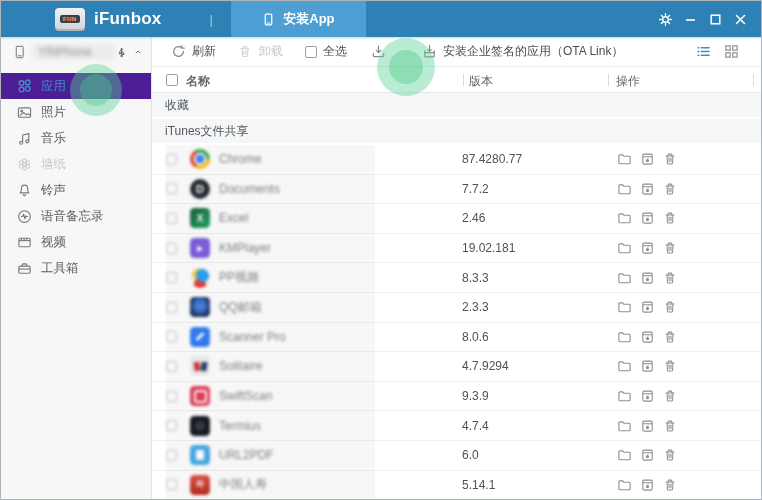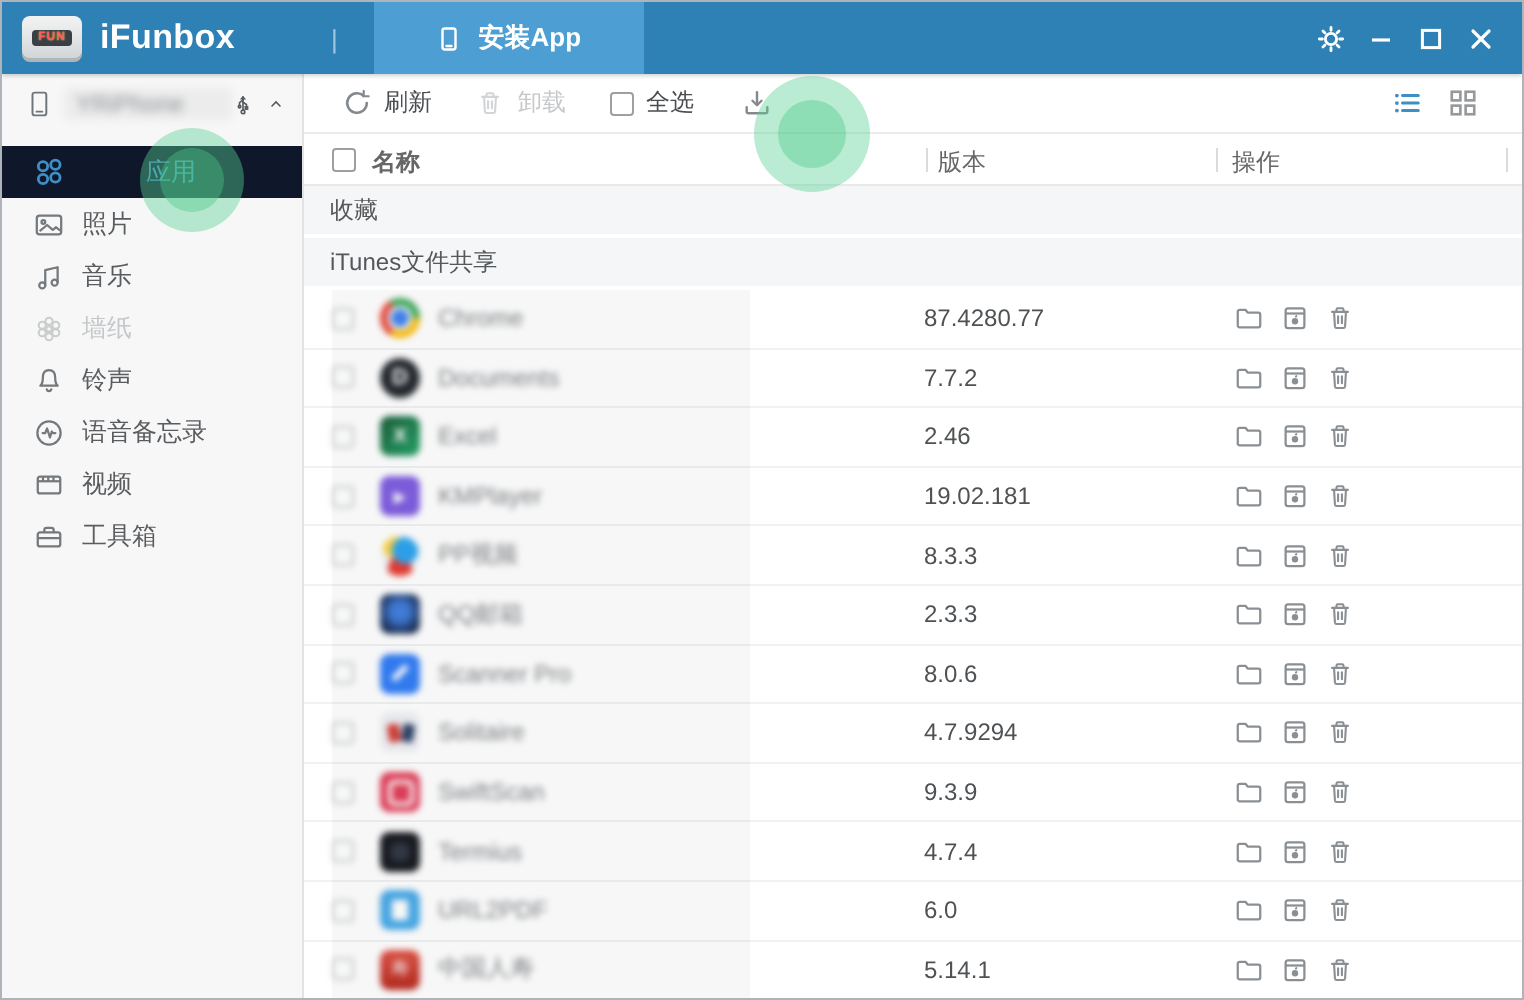--- a/index.html
+++ b/index.html
@@ -4,21 +4,21 @@
 <style>
   html,body{margin:0;padding:0;background:#d8d8d8;}
   *{box-sizing:border-box;}
   .window{
     position:relative;width:762px;height:500px;background:#fff;
     font-family:"Liberation Sans","DejaVu Sans",sans-serif;font-size:12px;color:#444;
     overflow:hidden;border:1px solid #aeb4b9;
   }
   
   .titlebar{position:absolute;left:0;top:0;right:0;height:36px;background:#2d81b5;
-    display:flex;align-items:center;z-index:5;box-shadow:0 1px 2px rgba(0,0,0,.18);}
+    display:flex;align-items:center;z-index:5;box-shadow:0 1px 2px rgba(0,0,0,.18);padding-left:44px;}
   .logo{width:30px;height:23px;margin-left:10px;background:linear-gradient(180deg,#f3f3f3,#cfd3d6);
     border-radius:4px;display:flex;align-items:center;justify-content:center;flex:none;
     box-shadow:inset 0 -2px 0 rgba(0,0,0,.15);}
   .logo-screen{background:#3a3f46;border-radius:2px;padding:1px 3px;font-size:6px;font-weight:bold;
     color:#ff5964;letter-spacing:.5px;text-shadow:0 0 1px #ffd23e;}
   .app-name{color:#fff;font-size:17px;font-weight:bold;margin-left:9px;letter-spacing:.2px;}
   .tb-divider{color:rgba(255,255,255,.55);margin-left:48px;font-size:13px;}
   .tab{height:36px;display:flex;align-items:center;justify-content:center;gap:8px;
     color:#fff;font-size:13px;font-weight:bold;cursor:default;}
   .tab.active{background:#4d9ed2;width:135px;margin-left:18px;}
@@ -31,21 +31,21 @@
   
   .sidebar{width:151px;flex:none;background:#f7f7f7;border-right:1px solid #e3e3e3;position:relative;}
   .device-header{height:30px;display:flex;align-items:center;padding:0 8px 0 12px;color:#6f7478;}
   .dev-name{filter:blur(2px);background:rgba(0,0,0,.045);color:#8a8f93;font-size:12px;
     padding:1px 6px;margin-left:6px;flex:1;white-space:nowrap;overflow:hidden;}
   .dev-icons{display:flex;align-items:center;gap:6px;color:#55595d;}
   .side-list{margin-top:6px;}
   .side-item{height:26px;display:flex;align-items:center;padding-left:16px;color:#5a5d60;cursor:default;}
   .side-item .si-icon{width:15px;height:15px;color:#74797d;flex:none;display:flex;}
   .side-item .si-label{margin-left:9px;font-size:12.5px;}
-  .side-item.active{background:#0f172a;color:#3e8fc6;gap:32px;}
+  .side-item.active{background:#4c1d95;color:#3e8fc6;}
   .side-item.active .si-icon{color:#3e8fc6;}
   .side-item.disabled{color:#c5c7c9;}
   .side-item.disabled .si-icon{color:#cacccd;}
   
   .main{flex:1;position:relative;background:#fff;}
   .toolbar{height:30px;display:flex;align-items:center;border-bottom:1px solid #ececec;}
   .tbtn{display:flex;align-items:center;gap:6px;color:#4a4d50;white-space:nowrap;cursor:default;}
   .tbtn .ti{width:15px;height:15px;color:#85898d;display:flex;}
   .tbtn.disabled{color:#c6c8ca;}
   .tbtn.disabled .ti{color:#d2d4d6;}
@@ -313,20 +313,31 @@
         </div>
         <div class="tbtn" style="margin-left:24px">
           <span class="ti">
             <svg width="15" height="15" viewBox="0 0 16 16" fill="none" stroke="currentColor" stroke-width="1.3" stroke-linecap="round" stroke-linejoin="round">
               <path d="M8 2.3V9"></path>
                 <path d="M5.6 6.8L8 9.2L10.4 6.8"></path>
                 <path d="M2.5 10.3V12.4a1.1 1.1 0 0 0 1.1 1.1h8.8a1.1 1.1 0 0 0 1.1-1.1V10.3"></path>
             </svg>
           </span>
         </div>
+        <div class="tbtn" style="margin-left:36px">
+          <span class="ti">
+            <svg width="15" height="15" viewBox="0 0 16 16" fill="none" stroke="currentColor" stroke-width="1.3" stroke-linecap="round" stroke-linejoin="round">
+              <path d="M8 1.5V7.8"></path>
+                <path d="M6.1 6L8 7.9L9.9 6"></path>
+              <path d="M3 7.2V12.8a1 1 0 0 0 1 1h8a1 1 0 0 0 1-1V7.2"></path>
+                <path d="M3 9.3H13"></path>
+            </svg>
+          </span>
+          <span>安装企业签名的应用（OTA Link）</span>
+        </div>
         <div class="view-toggles">
           <span class="vt list">
             <svg width="15" height="15" viewBox="0 0 16 16" stroke="currentColor" stroke-width="1.6" stroke-linecap="round">
               <circle cx="2.6" cy="4" r="1" fill="currentColor" stroke="none"></circle>
                 <line x1="5.6" y1="4" x2="14" y2="4"></line>
               <circle cx="2.6" cy="8" r="1" fill="currentColor" stroke="none"></circle>
                 <line x1="5.6" y1="8" x2="14" y2="8"></line>
               <circle cx="2.6" cy="12" r="1" fill="currentColor" stroke="none"></circle>
                 <line x1="5.6" y1="12" x2="14" y2="12"></line>
             </svg>

